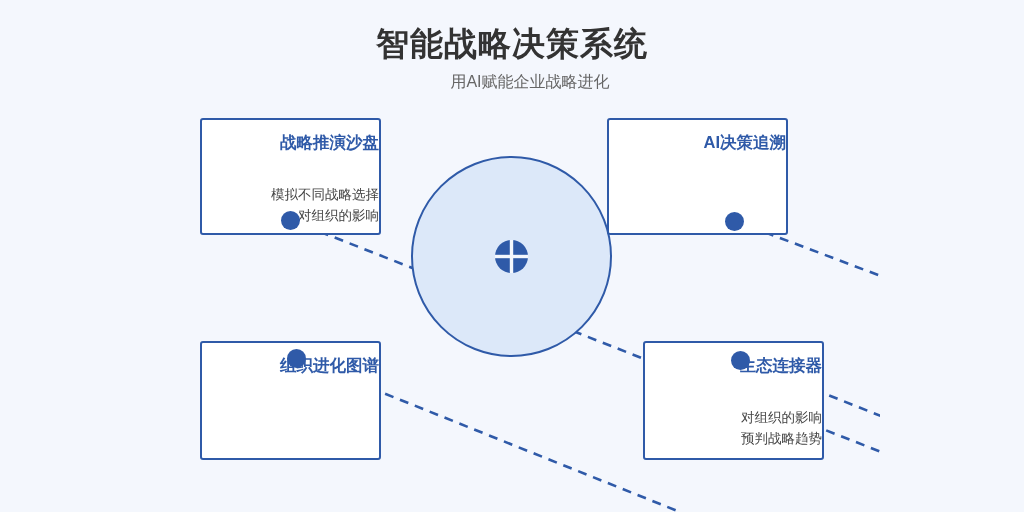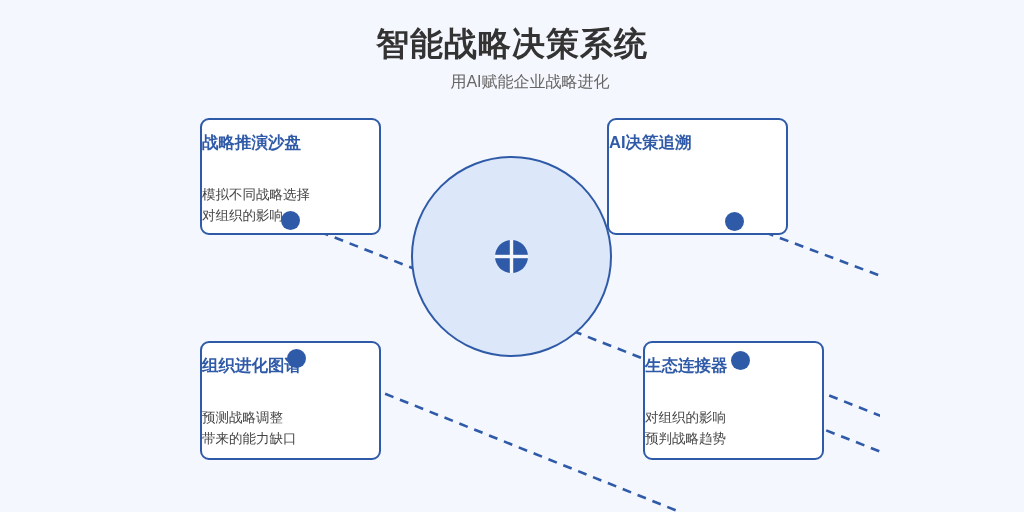--- a/index.html
+++ b/index.html
@@ -60,22 +60,22 @@
     position: absolute;
     left: 495px;
     top: 240px;
     width: 33px;
     height: 33px;
   }
   .card {
     position: absolute;
     background: #ffffff;
     border: 2.5px solid #2f5aa8;
-    border-radius: 9px;
-    text-align: left;
+    border-radius: 3px;
+    text-align: right;
     padding-top: 12px;
   }
   .card-title {
     font-size: 16.5px;
     font-weight: bold;
     color: #2f5aa8;
     line-height: 1.3;
     margin-bottom: 7px;
   }
   .card-desc {
@@ -130,22 +130,20 @@
   </div>
   <div class="node-dot" style="left:281px; top:211px;"></div>
 
   <div class="card card-tr">
     <div class="card-title">AI决策追溯</div>
   </div>
   <div class="node-dot" style="left:725px; top:212px;"></div>
 
   <div class="card card-bl">
     <div class="card-title">组织进化图谱</div>
-    <div class="card-desc">预测战略调整
-带来的能力缺口</div>
   </div>
   <div class="node-dot" style="left:287px; top:349px;"></div>
 
   <div class="card card-br">
     <div class="card-title">生态连接器</div>
     <div class="card-desc">对组织的影响
 预判战略趋势</div>
   </div>
   <div class="node-dot" style="left:731px; top:351px;"></div>
 

